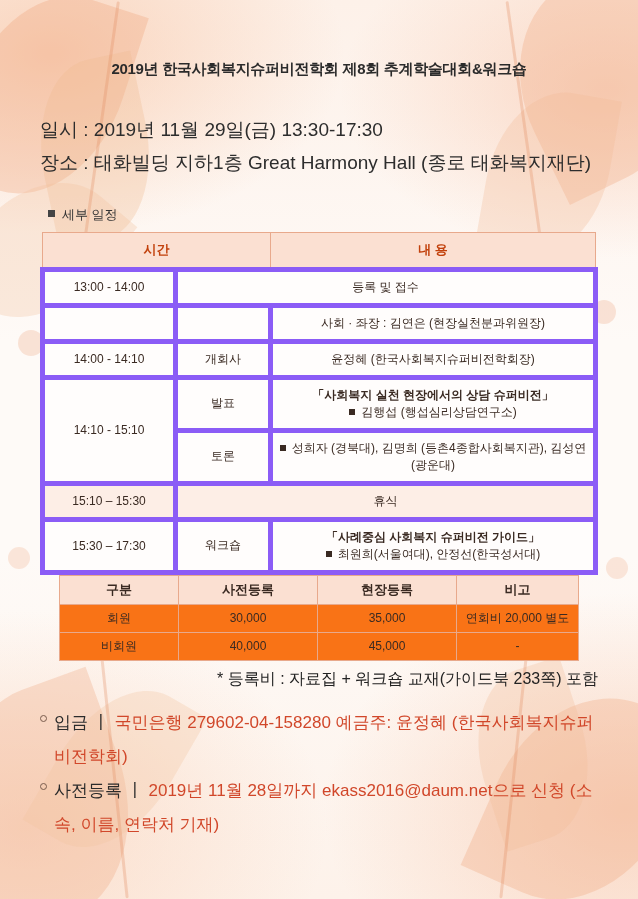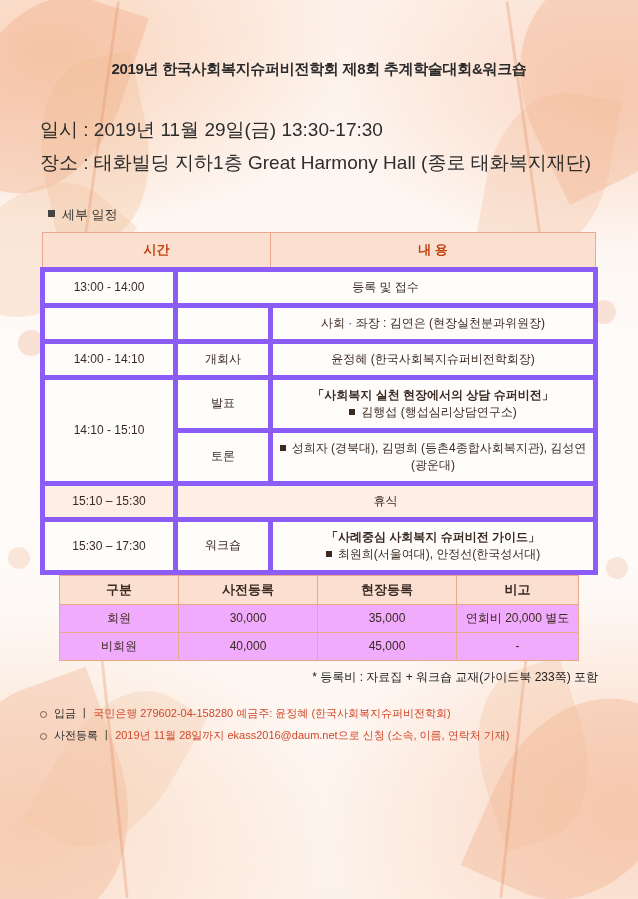--- a/index.html
+++ b/index.html
@@ -87,27 +87,27 @@
   td.rest{background:#fdeee6 !important;}
   td.tright{text-align:right;padding-right:14px;}
   .b{font-weight:bold;}
   .bullet{display:inline-block;width:6px;height:6px;background:#3a2a22;margin-right:6px;vertical-align:1px;}
 
   table.fee th{
     border:1px solid #e8a98c;background:#fbe0d2;font-weight:bold;
     padding:5px 4px;font-size:13px;
   }
   table.fee td{
-    border:1px solid #e8a98c;padding:5px 4px;text-align:center;background:#f0abfc;
+    border:1px solid #e8a98c;padding:5px 4px;text-align:center;background:#f97316;
     font-size:12px;
   }
   .fee-note{
-    text-align:right;font-size:12px;margin-top:8px;color:#222;
-  }
-  .notes{margin-top:16px;font-size:11px;line-height:2.0;color:#2b2b2b;}
+    text-align:right;font-size:16px;margin-top:8px;color:#222;
+  }
+  .notes{margin-top:16px;font-size:17px;line-height:2.0;color:#2b2b2b;}
   .notes .row{padding-left:14px;position:relative;}
   .notes .row::before{
     content:"";position:absolute;left:0;top:9px;
     width:5px;height:5px;border:1px solid #7a5c4d;border-radius:50%;
   }
   .notes .hl{color:#d1472a;}
 </style>
 </head>
 <body>
 

